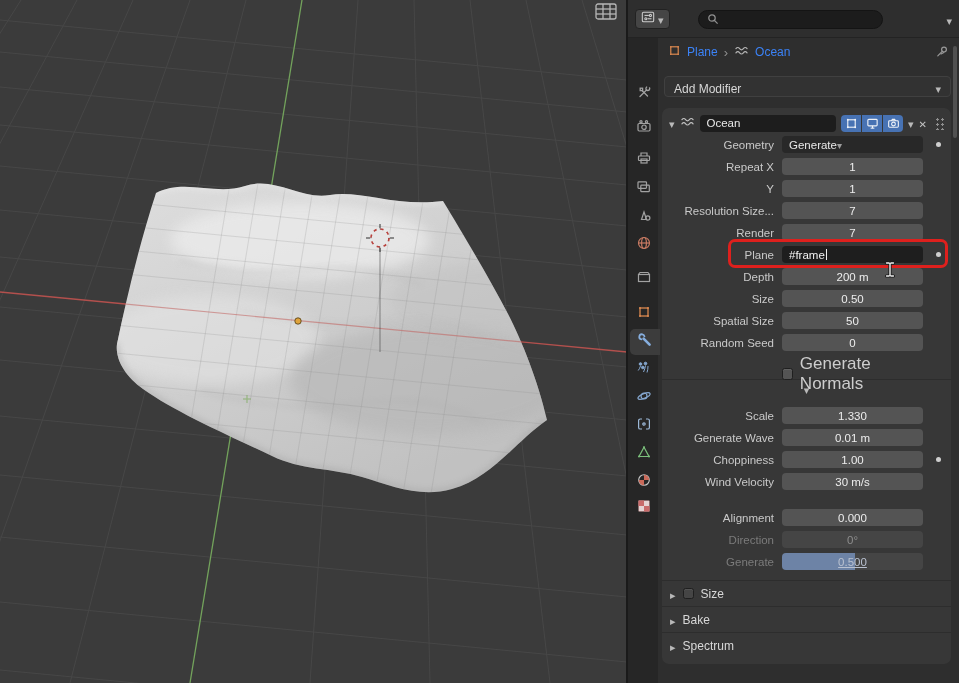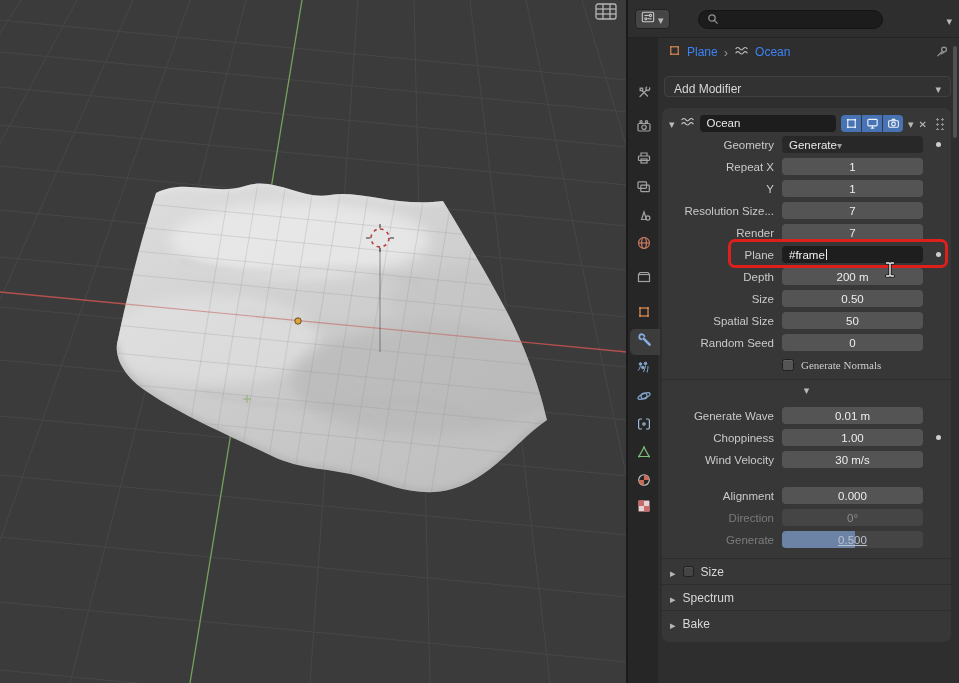--- a/index.html
+++ b/index.html
@@ -70,21 +70,21 @@
 
   .prow.disabled .plabel { color:#7b7b7b; }
   .prow.disabled .numfield { background:#454545; color:#8d8d8d; }
   .slider-damping { background:linear-gradient(to right,#6d83a6 0,#6d83a6 52%,#454545 52%) !important;
     color:#b9c1d0 !important;text-decoration:underline; }
 
   .checkwrap { display:flex; align-items:center; gap:7px; }
   .checkbox { width:12px; height:12px; background:#545454; border:1px solid #1f1f1f; border-radius:2.5px;
     box-shadow:inset 0 1px 0 rgba(255,255,255,.08); }
   .checkbox.small { width:11px; height:11px; background:#454545; }
-  .checklabel { color:#cdcdcd; font-size:11px;font-family:Liberation Serif, serif; }
+  .checklabel { color:#cdcdcd; font-size:17px; }
 
   .gap14 { height:14px; }
   .psection { height:26px; display:flex; align-items:center; gap:7px; padding:0 8px;
     border-top:1px solid #2d2d2d; margin-top:0; }
   .psection.waves { margin-top:4px;flex-direction:column; }
   .psection.first-sub { margin-top:8px; }
   .ptitle { color:#d8d8d8; font-size:12px; }
 
   
   .icon-chevron-down::before { content:"\25BE"; color:#b9b9b9; font-size:11px; line-height:1; }
@@ -531,20 +531,27 @@
           </div>
         </div>
 
         <div class="psection waves">
           <span class="icon-chevron-down"></span>
           <span class="ptitle">Waves</span>
         </div>
 
         <div class="rows">
           <div class="prow">
+            <span class="plabel">Scale</span>
+            <div class="pfield numfield">
+                <span>1.330</span>
+              </div>
+            <span class="dotcell"></span>
+          </div>
+          <div class="prow">
             <span class="plabel">Generate Wave</span>
             <div class="pfield numfield">
                 <span>0.01 m</span>
               </div>
             <span class="dotcell"></span>
           </div>
           <div class="prow">
             <span class="plabel">Choppiness</span>
             <div class="pfield numfield">
                 <span>1.00</span>
@@ -584,25 +591,25 @@
           </div>
         </div>
 
         <div class="psection first-sub">
           <span class="icon-chevron-right"></span>
           <span class="checkbox small"></span>
           <span class="ptitle">Size</span>
         </div>
         <div class="psection">
           <span class="icon-chevron-right"></span>
-          <span class="ptitle">Spectrum</span>
+          <span class="ptitle">Bake</span>
         </div>
         <div class="psection">
           <span class="icon-chevron-right"></span>
-          <span class="ptitle">Bake</span>
+          <span class="ptitle">Spectrum</span>
         </div>
       </div>
     </div>
 
     <span class="ibeam">
       <svg width="12" height="17" viewBox="0 0 12 17">
         <path d="M2.5 2 H5 M7 2 H9.5 M6 2.5 V14.5 M2.5 15 H5 M7 15 H9.5" stroke="#161616" stroke-width="3.2" fill="none" stroke-linecap="round"></path>
         <path d="M2.5 2 H5 M7 2 H9.5 M6 2.5 V14.5 M2.5 15 H5 M7 15 H9.5" stroke="#f0f0f0" stroke-width="1.4" fill="none" stroke-linecap="round"></path>
       </svg>
     </span>

